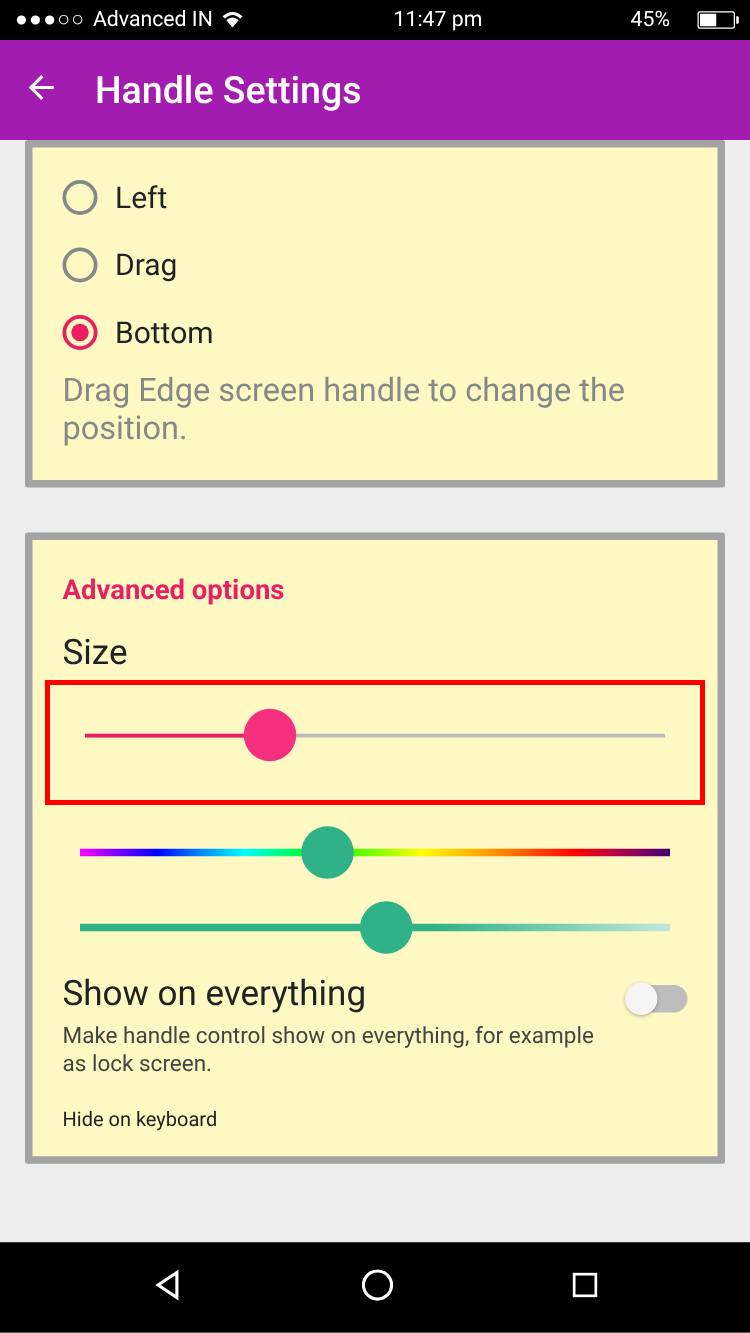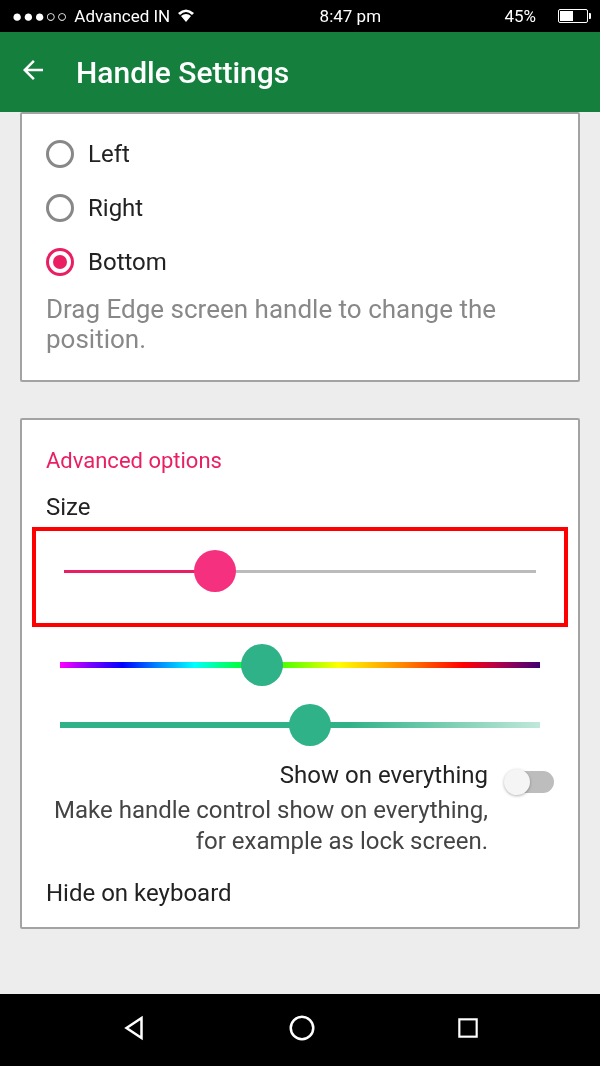--- a/index.html
+++ b/index.html
@@ -7,78 +7,78 @@
     
     .status-bar { height: 32px; background: #000; color: #fff; display: flex; align-items: center; justify-content: space-between; padding: 0 12px; font-size: 17px; }
     .status-left { display: flex; align-items: center; gap: 6px; }
     .status-right { display: flex; align-items: center; gap: 22px; }
     .dots { letter-spacing: 1px; }
     .wifi-icon { display: inline-flex; }
     .battery { width: 30px; height: 14px; border: 1.5px solid #fff; border-radius: 2px; position: relative; display: inline-block; }
     .battery::after { content: ''; position: absolute; right: -4px; top: 3px; width: 2px; height: 6px; background: #fff; border-radius: 0 1px 1px 0; }
     .battery-fill { position: absolute; left: 1px; top: 1px; bottom: 1px; width: 45%; background: #fff; }
     
-    .app-bar { height: 80px; background: #15803d; display: flex; align-items: center; padding: 0 18px; gap: 28px; }
+    .app-bar { height: 80px; background: #a21caf; display: flex; align-items: center; padding: 0 18px; gap: 28px; }
     .back-arrow { color: #fff; cursor: pointer; }
     .app-title { color: #fff; font-size: 30px; font-weight: 500; }
     
     .content { background: #ededed; height: calc(1066px - 32px - 80px - 72px); overflow: hidden; padding: 0 20px; }
     
-    .card { background: #ffffff; border: 2px solid #a3a3a3; border-radius: 2px; padding: 20px 24px; }
+    .card { background: #fef9c3; border: 6px solid #a3a3a3; border-radius: 2px; padding: 20px 24px; }
     .card1 { margin-top: 0; padding-top: 26px; }
     .card2 { margin-top: 36px; padding-top: 28px; }
     
     .radio-row { display: flex; align-items: center; gap: 14px; margin-bottom: 26px; cursor: pointer; }
     .radio-outer { width: 28px; height: 28px; border-radius: 50%; border: 3px solid #888; display: flex; align-items: center; justify-content: center; flex-shrink: 0; }
     .radio-outer.selected { border-color: #e91e63; }
     .radio-inner { width: 14px; height: 14px; border-radius: 50%; background: #e91e63; }
     .radio-label { font-size: 24px; color: #222; }
     
     .helper-text { color: #888; font-size: 26px; margin-top: 18px; margin-bottom: 6px; }
     
-    .section-header { color: #e91e63; font-size: 22px; font-weight: 400; margin-bottom: 20px; }
-    .setting-label { font-size: 24px; color: #222; margin-bottom: 6px; }
+    .section-header { color: #e91e63; font-size: 22px; font-weight: 700; margin-bottom: 20px; }
+    .setting-label { font-size: 28px; color: #222; margin-bottom: 6px; }
     
     .slider-highlight { border: 4px solid #ff0000; padding: 16px 14px 28px 14px; margin: 0 -14px 14px -14px; }
     
     .slider-wrap { position: relative; height: 48px; display: flex; align-items: center; padding: 0 14px; margin-bottom: 12px; }
     .slider-track { position: relative; height: 3px; width: 100%; background: #bbb; }
     .slider-track.pink-fill::before { content: ''; position: absolute; left: 0; top: 0; bottom: 0; width: 32%; background: #e91e63; }
     .slider-thumb { position: absolute; width: 42px; height: 42px; border-radius: 50%; top: 50%; transform: translate(-50%, -50%); }
     .thumb-pink { background: #f5317f; left: 32%; }
     .thumb-teal { background: #2fb288; }
     
     .hue-track { height: 6px; background: linear-gradient(to right, #ff00ff 0%, #8000ff 6%, #0000ff 13%, #0080ff 20%, #00ffff 28%, #00ff80 34%, #00ff00 41%, #80ff00 50%, #ffff00 58%, #ffc000 65%, #ff8000 72%, #ff4000 78%, #ff0000 84%, #c00040 90%, #800060 95%, #400070 100%); }
     .sat-track { height: 6px; background: linear-gradient(to right, #2fb288 0%, #2fb288 60%, #c0e8da 100%); }
     
-    .switch-row { display: flex; align-items: flex-start; justify-content: space-between; gap: 18px; margin-top: 8px; text-align: right; }
+    .switch-row { display: flex; align-items: flex-start; justify-content: space-between; gap: 18px; margin-top: 8px; }
     .switch-text { flex: 1; }
-    .switch-sub { color: #444; font-size: 24px; margin-top: 6px; line-height: 1.3; }
+    .switch-sub { color: #444; font-size: 18px; margin-top: 6px; line-height: 1.3; }
     .switch { width: 48px; height: 22px; background: #bdbdbd; border-radius: 12px; position: relative; margin-top: 10px; cursor: pointer; flex-shrink: 0; }
     .switch-knob { position: absolute; width: 26px; height: 26px; background: #f5f5f5; border-radius: 50%; top: -2px; left: -2px; box-shadow: 0 1px 3px rgba(0,0,0,.3); }
     
-    .partial { font-size: 24px; color: #222; margin-top: 22px; }
+    .partial { font-size: 16px; color: #222; margin-top: 22px; }
     
     .nav-bar { position: absolute; bottom: 0; left: 0; right: 0; height: 72px; background: #000; display: flex; align-items: center; justify-content: space-around; padding: 0 50px; }
     .nav-btn { color: #fff; cursor: pointer; }
   </style>
 </head>
 <body>
 
 <div class="status-bar">
   <div class="status-left">
     <span class="dots">●●●○○</span>
     <span>Advanced IN</span>
     <span class="wifi-icon">
       <svg width="20" height="16" viewBox="0 0 20 16">
           <path d="M10 14 L5 8 Q10 4 15 8 Z M2 5 Q10 -2 18 5 L16 7 Q10 1 4 7 Z" fill="#fff"></path>
         </svg>
     </span>
   </div>
-  <span>8:47 pm</span>
+  <span>11:47 pm</span>
   <div class="status-right">
     <span>45%</span>
     <span class="battery">
         <span class="battery-fill"></span>
       </span>
   </div>
 </div>
 
 <div class="app-bar">
   <span class="back-arrow">
@@ -91,21 +91,21 @@
 
 <div class="content">
 
   <div class="card card1">
     <div class="radio-row">
       <span class="radio-outer"></span>
       <span class="radio-label">Left</span>
     </div>
     <div class="radio-row">
       <span class="radio-outer"></span>
-      <span class="radio-label">Right</span>
+      <span class="radio-label">Drag</span>
     </div>
     <div class="radio-row" style="margin-bottom:2px;">
       <span class="radio-outer selected">
           <span class="radio-inner"></span>
         </span>
       <span class="radio-label">Bottom</span>
     </div>
     <div class="helper-text">Drag Edge screen handle to change the position.</div>
   </div>
 

